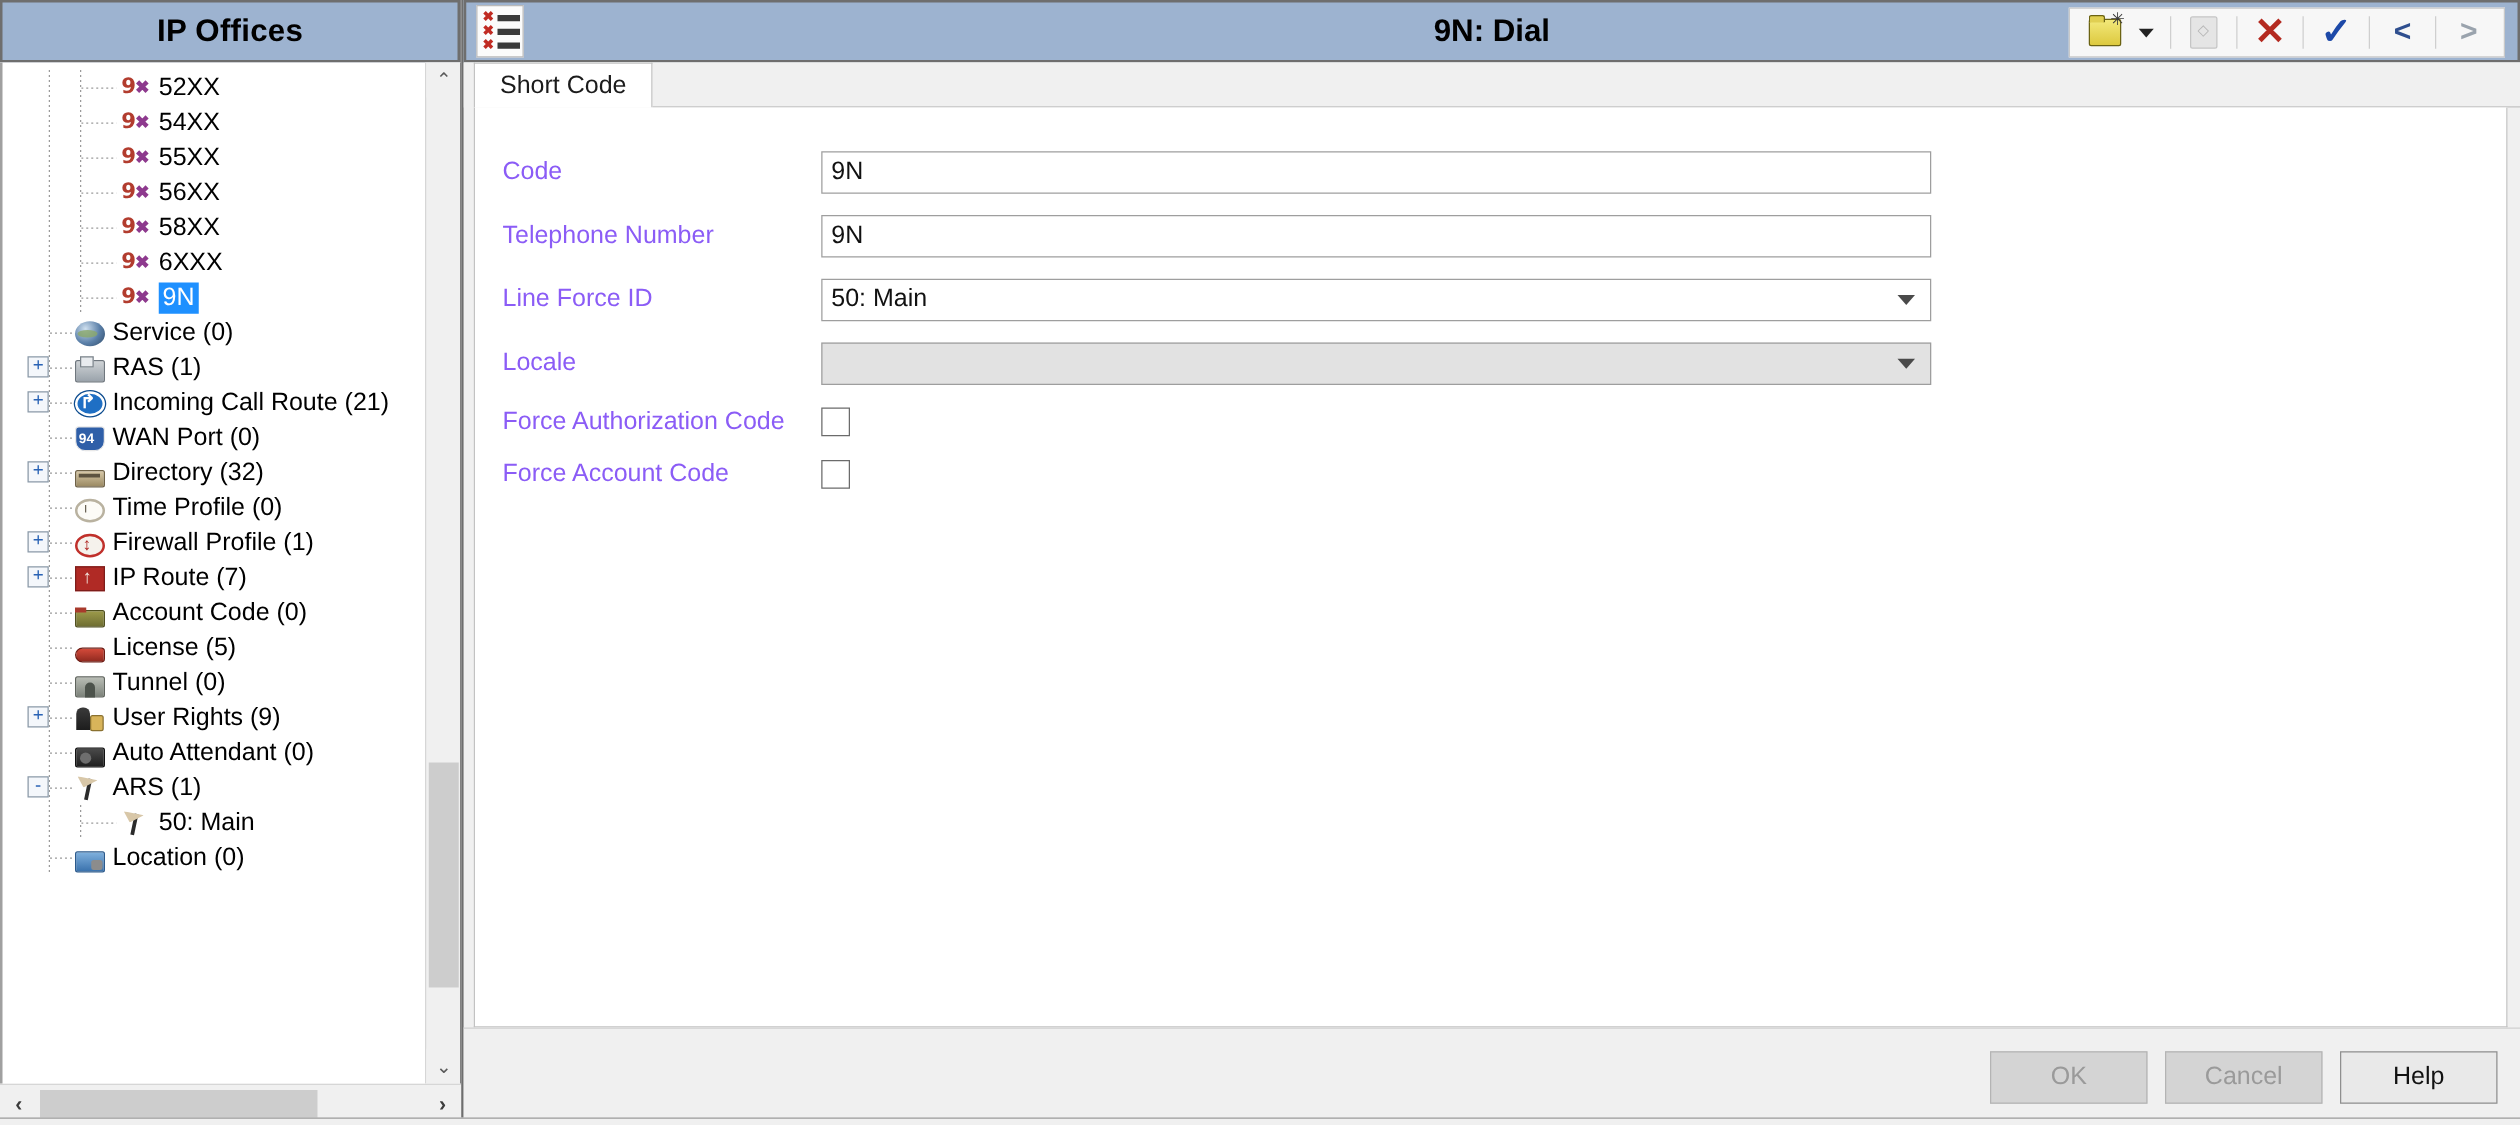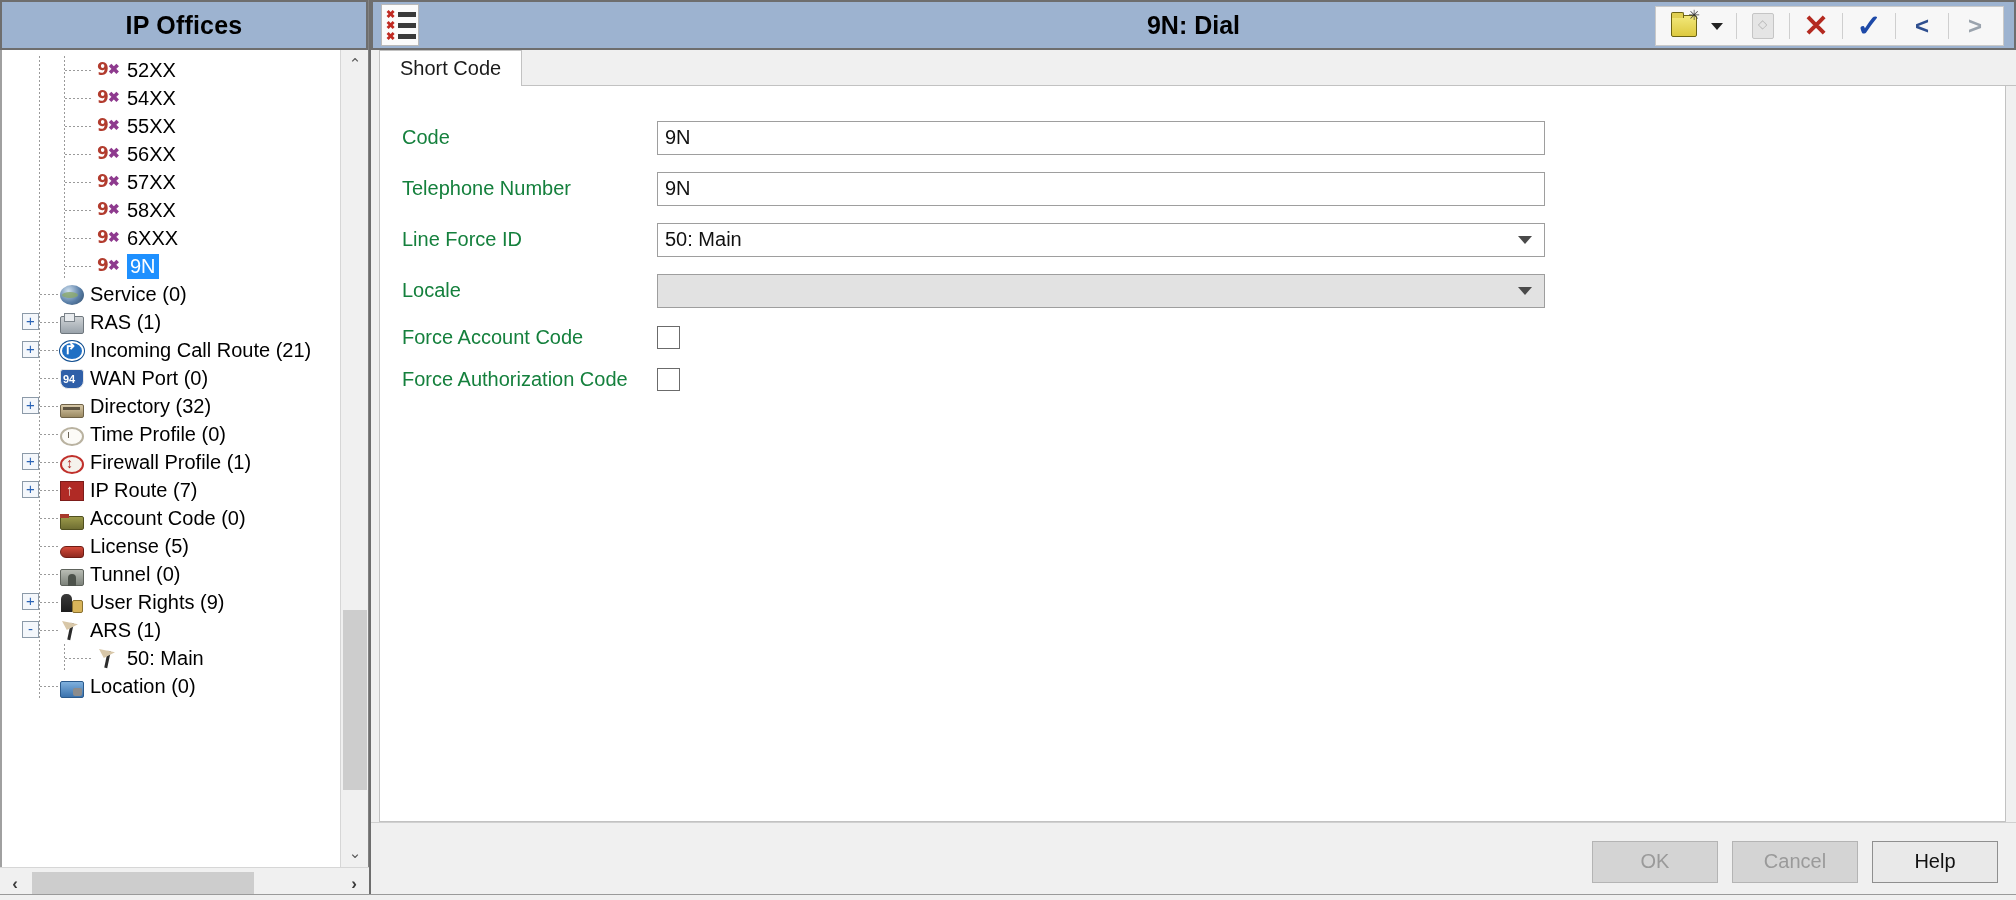--- a/index.html
+++ b/index.html
@@ -568,21 +568,21 @@
   }
 
   .frow {
     display: flex;
     align-items: center;
     height: 51px;
   }
   .flabel {
     width: 255px;
     font-size: 20px;
-    color: #15803d;
+    color: #8b5cf6;
     flex: 0 0 255px;
   }
   .finput {
     width: 888px;
     height: 34px;
     border: 1px solid #9e9e9e;
     background: #ffffff;
     font-size: 20px;
     color: #111;
     padding: 0 7px;
@@ -707,47 +707,38 @@
               <span class="ico ic-shortcode"></span>
               <span class="label">56XX</span>
             </div>
             <div class="tree-row">
               <span class="indent" style="width: 95px;">
                 <span class="guide guide-a"></span>
                 <span class="guide guide-b"></span>
                 <span class="elbow" style="left: 63px; width: 28px;"></span>
               </span>
               <span class="ico ic-shortcode"></span>
-              <span class="label">57XX</span>
+              <span class="label">58XX</span>
             </div>
             <div class="tree-row">
               <span class="indent" style="width: 95px;">
                 <span class="guide guide-a"></span>
                 <span class="guide guide-b"></span>
                 <span class="elbow" style="left: 63px; width: 28px;"></span>
               </span>
               <span class="ico ic-shortcode"></span>
-              <span class="label">58XX</span>
+              <span class="label">6XXX</span>
             </div>
             <div class="tree-row">
               <span class="indent" style="width: 95px;">
                 <span class="guide guide-a"></span>
                 <span class="guide guide-b"></span>
                 <span class="elbow" style="left: 63px; width: 28px;"></span>
               </span>
               <span class="ico ic-shortcode"></span>
-              <span class="label">6XXX</span>
-            </div>
-            <div class="tree-row">
-              <span class="indent" style="width: 95px;">
-                <span class="guide guide-a"></span>
-                <span class="guide guide-b"></span>
-                <span class="elbow" style="left: 63px; width: 28px;"></span>
-              </span>
-              <span class="ico ic-shortcode"></span>
               <span class="label selected">9N</span>
             </div>
             <div class="tree-row">
               <span class="indent" style="width: 58px;">
                 <span class="guide guide-a"></span>
                 <span class="elbow" style="left: 38px; width: 18px;"></span>
               </span>
               <span class="ico ic-globe"></span>
               <span class="label">Service (0)</span>
             </div>
@@ -837,20 +828,28 @@
               <span class="label">Tunnel (0)</span>
             </div>
             <div class="tree-row">
               <span class="indent" style="width: 58px;">
                 <span class="guide guide-a"></span>
                 <span class="elbow" style="left: 38px; width: 18px;"></span>
                 <span class="expander" style="left: 20px;">+</span>
               </span>
               <span class="ico ic-userrights"></span>
               <span class="label">User Rights (9)</span>
+            </div>
+            <div class="tree-row">
+              <span class="indent" style="width: 58px;">
+                <span class="guide guide-a"></span>
+                <span class="elbow" style="left: 38px; width: 18px;"></span>
+              </span>
+              <span class="ico ic-autoattendant"></span>
+              <span class="label">Auto Attendant (0)</span>
             </div>
             <div class="tree-row">
               <span class="indent" style="width: 58px;">
                 <span class="guide guide-a"></span>
                 <span class="elbow" style="left: 38px; width: 18px;"></span>
                 <span class="expander" style="left: 20px;">-</span>
               </span>
               <span class="ico ic-ars"></span>
               <span class="label">ARS (1)</span>
             </div>
@@ -972,26 +971,26 @@
 
         <div class="frow">
           <div class="flabel">Locale</div>
           <div class="fselect disabled">
             <span></span>
             <span class="sel-caret"></span>
           </div>
         </div>
 
         <div class="frow" style="height:42px;">
+          <div class="flabel">Force Authorization Code</div>
+          <div class="fcheck"></div>
+        </div>
+
+        <div class="frow" style="height:42px;">
           <div class="flabel">Force Account Code</div>
-          <div class="fcheck"></div>
-        </div>
-
-        <div class="frow" style="height:42px;">
-          <div class="flabel">Force Authorization Code</div>
           <div class="fcheck"></div>
         </div>
 
       </div>
 
       <div id="footer">
         <div class="fbtn">OK</div>
         <div class="fbtn">Cancel</div>
         <div class="fbtn enabled">Help</div>
       </div>

